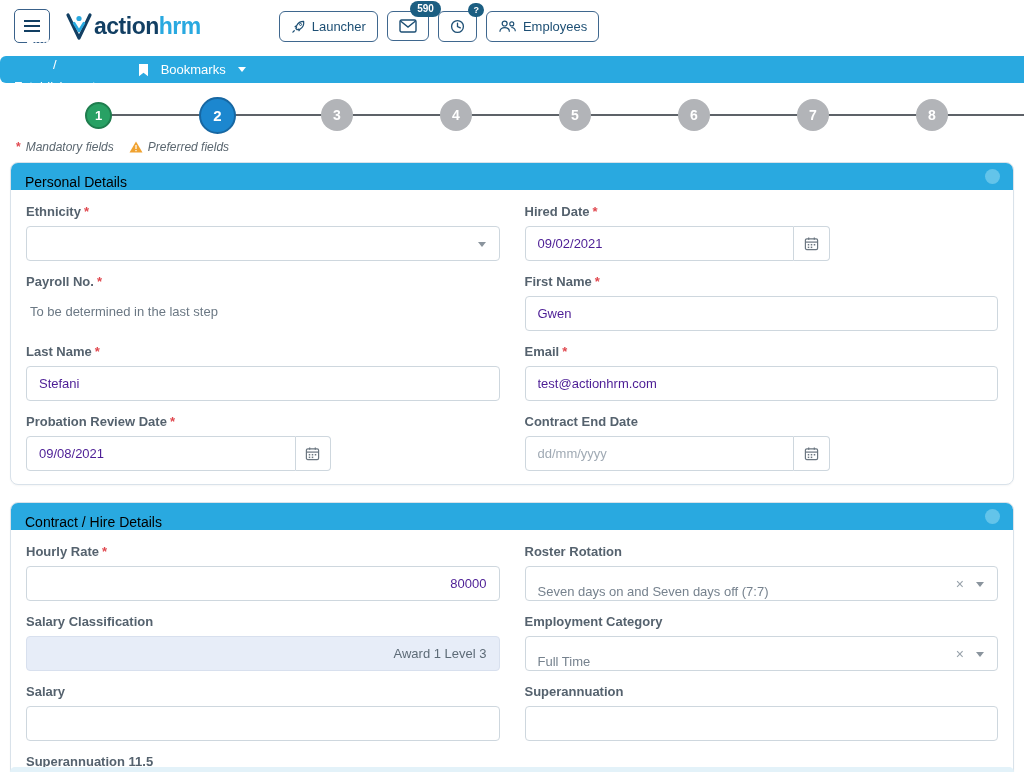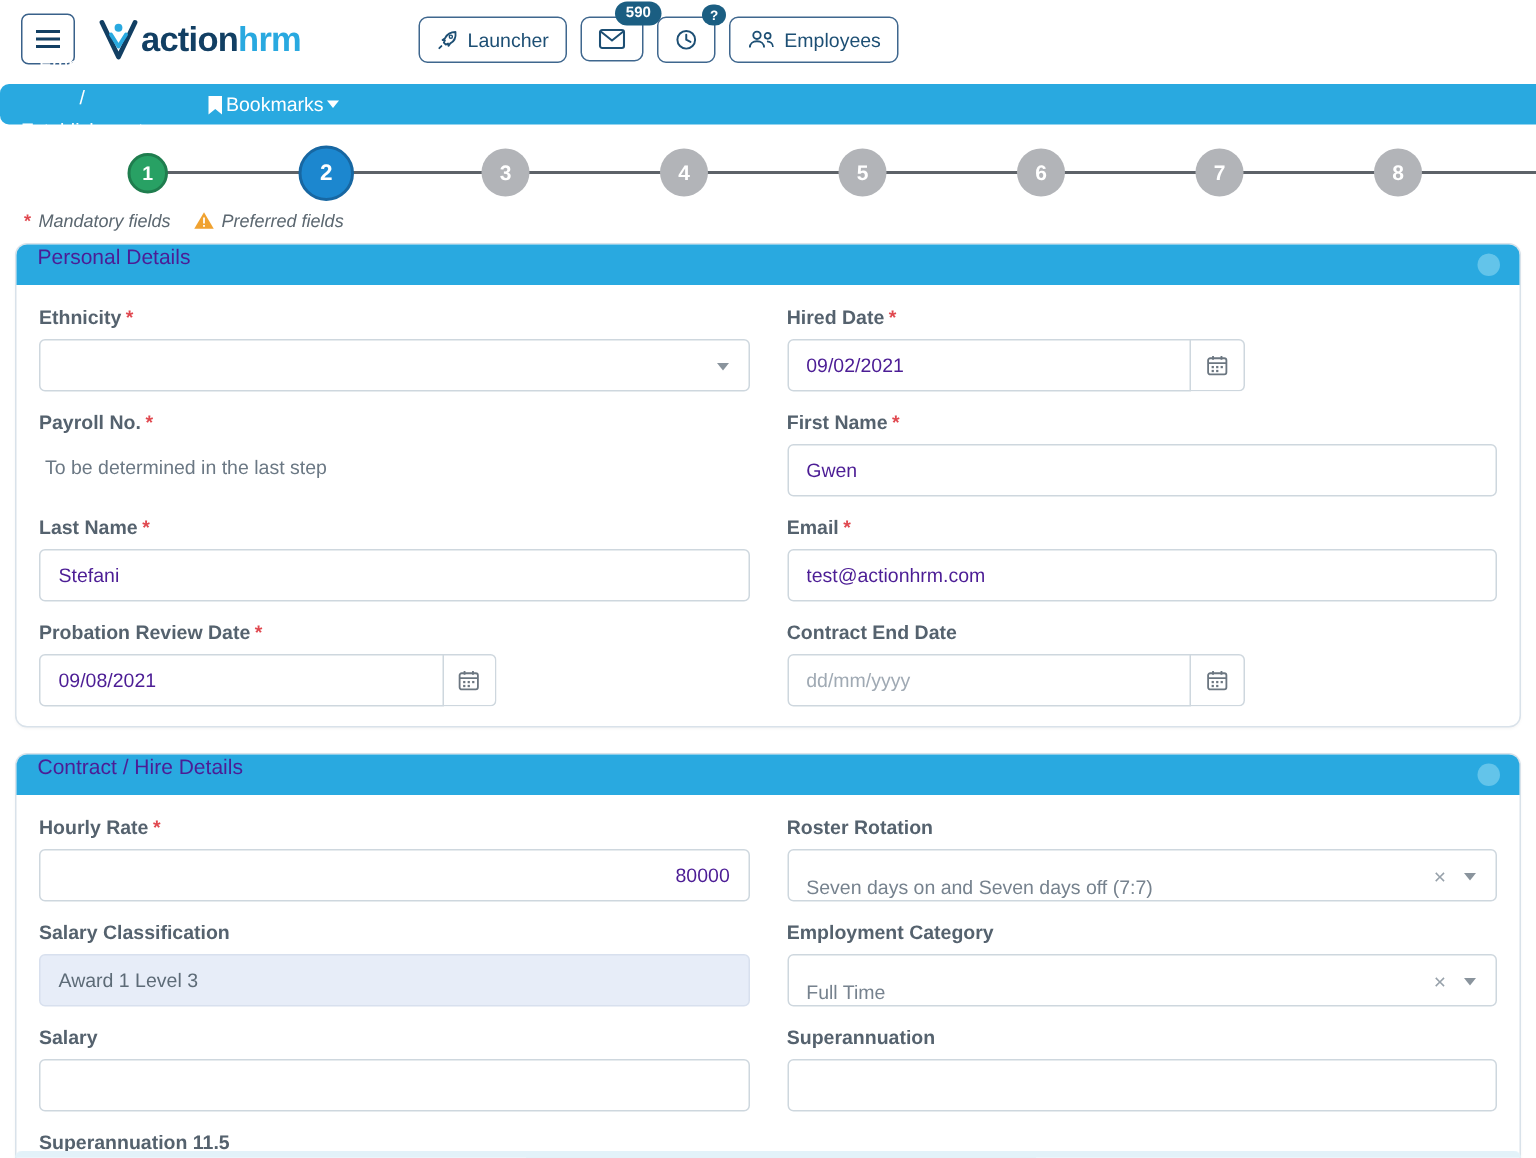--- a/index.html
+++ b/index.html
@@ -21,21 +21,21 @@
   .hdr-badge { position:absolute; top:-11px; right:-13px; background:#1b5e82; color:#fff;
     font-size:10px; font-weight:bold; padding:2px 7px; border-radius:10px; line-height:1.2; }
   .hdr-badge.small { right:-8px; top:-9px; padding:2px 5px; border-radius:50%; font-size:9px; }
 
   
   .crumb-bar { margin-top:4px; height:27px; background:#29a9e0; border-radius:6px 0 0 6px;
     display:flex; align-items:center; padding-left:14px; color:#fff; font-size:13px; }
   .crumb-left { display:flex; align-items:center; gap:7px; cursor:pointer;flex-direction:column; }
   .chev { width:7px; height:7px; border-right:1.5px solid #fff; border-bottom:1.5px solid #fff;
     transform:rotate(45deg); margin-top:-4px; }
-  .bookmarks { display:flex; align-items:center; gap:2px; margin-left:42px; cursor:pointer; }
+  .bookmarks { display:flex; align-items:center; gap:12px; margin-left:42px; cursor:pointer; }
   .caret-down { width:0; height:0; border-left:4px solid transparent; border-right:4px solid transparent;
     border-top:5px solid #fff; }
 
   
   .stepper { position:relative; height:38px; margin-top:13px; }
   .step-line { position:absolute; left:98px; right:0; top:18px; height:2px; background:#5d6268; }
   .step { position:absolute; border-radius:50%; color:#fff; font-weight:bold;
     display:flex; align-items:center; justify-content:center; cursor:pointer; top:50%; }
   .step.done { width:27px; height:27px; background:#28a164; border:2px solid #1f7d4e;
     font-size:13px; margin-top:-13.5px; }
@@ -48,22 +48,22 @@
 
   
   .legend { display:flex; align-items:center; gap:5px; margin:6px 0 8px 16px;
     font-size:12px; font-style:italic; color:#5b6770; }
   .legend .star { color:#e0484f; font-weight:bold; font-style:normal; }
   .legend .warn-svg { margin-left:10px; }
 
   
   .panel { margin:0 10px 17px 10px; border:1px solid #d9e2ea; border-radius:8px; background:#fff;
     box-shadow:0 1px 2px rgba(0,0,0,0.04); }
-  .panel-hdr { position:relative; background:#29a9e0; color:#4c1d95; font-size:14px; font-weight:500;
-    height:27px; display:flex; align-items:flex-start; padding:0 14px; border-radius:7px 7px 0 0; }
+  .panel-hdr { position:relative; background:#29a9e0; color:#000000; font-size:14px; font-weight:500;
+    height:27px; display:flex; align-items:flex-end; padding:0 14px; border-radius:7px 7px 0 0; }
   .panel-toggle { position:absolute; right:13px; top:6px; width:15px; height:15px; border-radius:50%;
     background:#63c4ea; border:none; cursor:pointer; }
   .panel-body { padding:10px 15px 13px 15px; display:grid; grid-template-columns:1fr 1fr;
     column-gap:25px; row-gap:9px; }
 
   
   .field { display:flex; flex-direction:column; }
   .flabel { font-size:13px; font-weight:600; color:#55626e; margin:4px 0 7px 0; }
   .req { color:#e0484f; margin-left:3px; font-weight:bold; }
   .tinput { height:35px; width:100%; border:1px solid #ced7de; border-radius:4px; padding:0 12px;
@@ -76,21 +76,21 @@
   .cal-btn { width:40px; height:35px; border:1px solid #ced7de; border-left:none; background:#fff;
     border-radius:0 4px 4px 0; display:flex; align-items:center; justify-content:center; cursor:pointer; }
   .selectbox { position:relative; height:35px; border:1px solid #ced7de; border-radius:4px;
     display:flex; align-items:center; padding:16px 34px 0 12px; font-size:13px; color:#76828e;
     background:#fff; cursor:pointer; }
   .selectbox .sel-caret { position:absolute; right:13px; top:15px; width:0; height:0;
     border-left:4px solid transparent; border-right:4px solid transparent; border-top:5px solid #8a949d; }
   .selectbox .clear-x { position:absolute; right:33px; top:8px; color:#97a1aa; font-size:14px;
     line-height:1.3; cursor:pointer; }
   .readonly-box { height:35px; border:1px solid #d8e0ee; border-radius:4px; background:#e7edf8;
-    display:flex; align-items:center; padding:0 12px; font-size:13px; color:#5d6b77; }
+    display:flex; align-items:center; padding:0 12px; font-size:13px; color:#5d6b77;justify-content:flex-end; }
   .ethnicity-box { width:100%; }
   .spacer-cell {}
   .bottom-strip { position:fixed; left:10px; right:10px; bottom:0; height:5px;
     background:#e3f2f9; border-radius:6px 6px 0 0; }
   svg { display:block; }
 </style>
 </head>
 <body>
 
 <div class="topbar">

